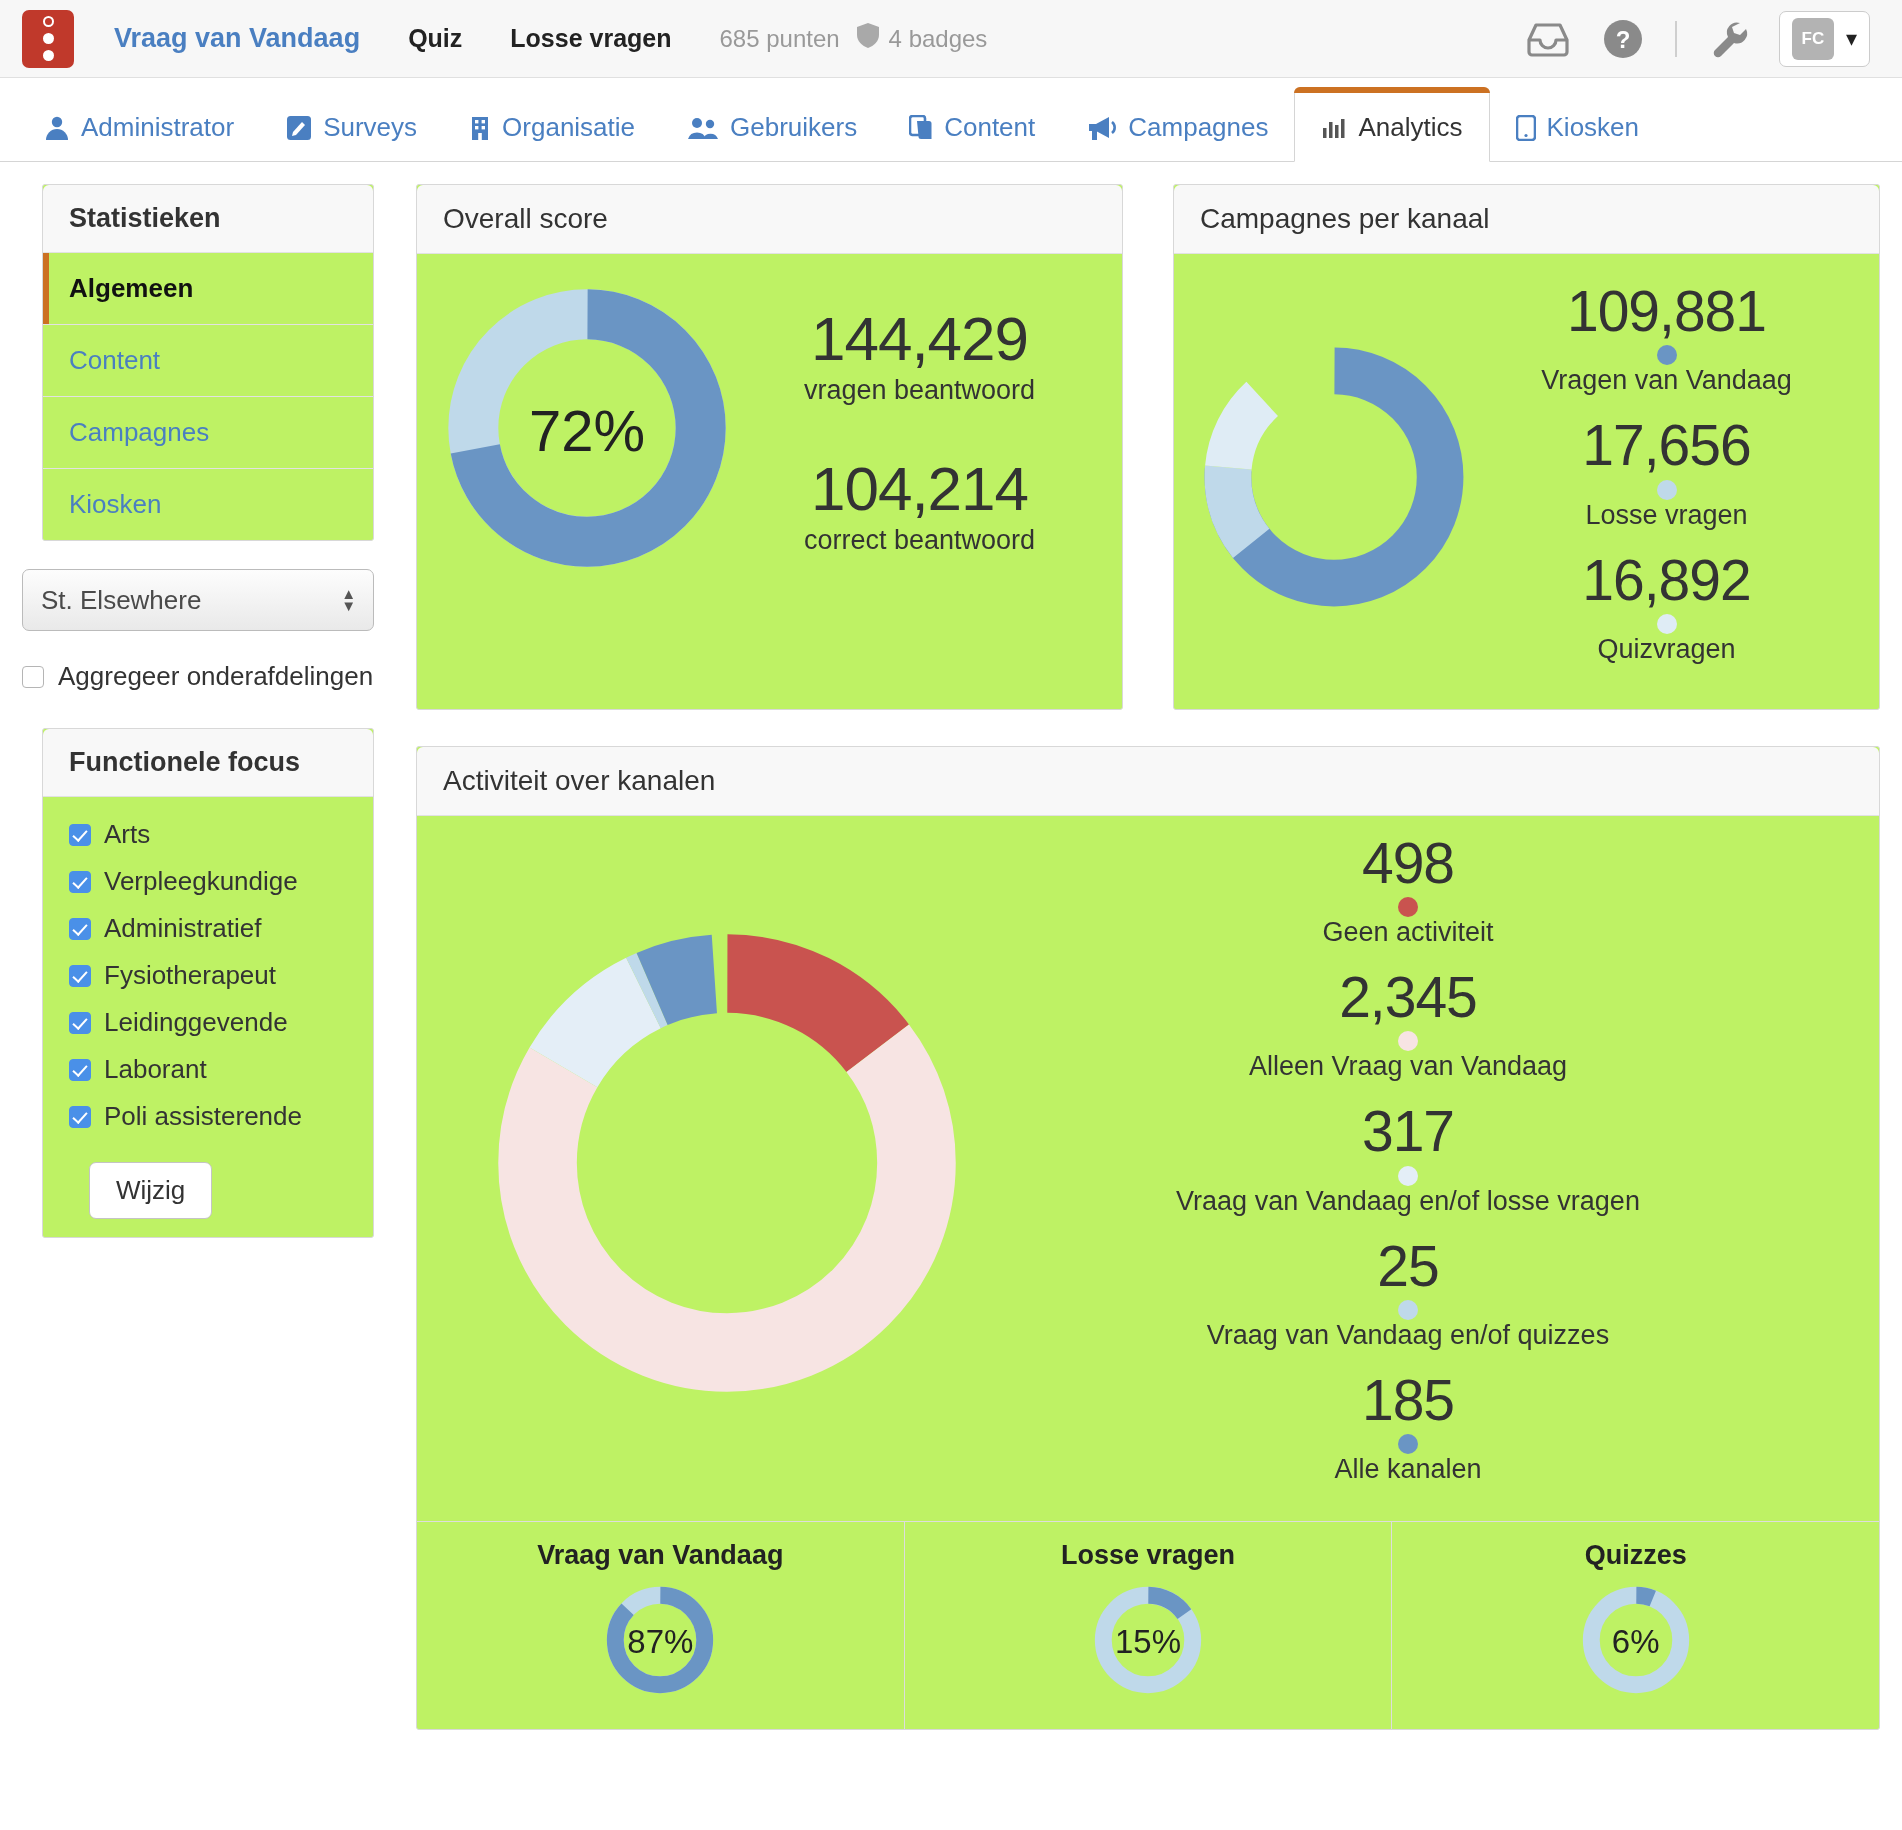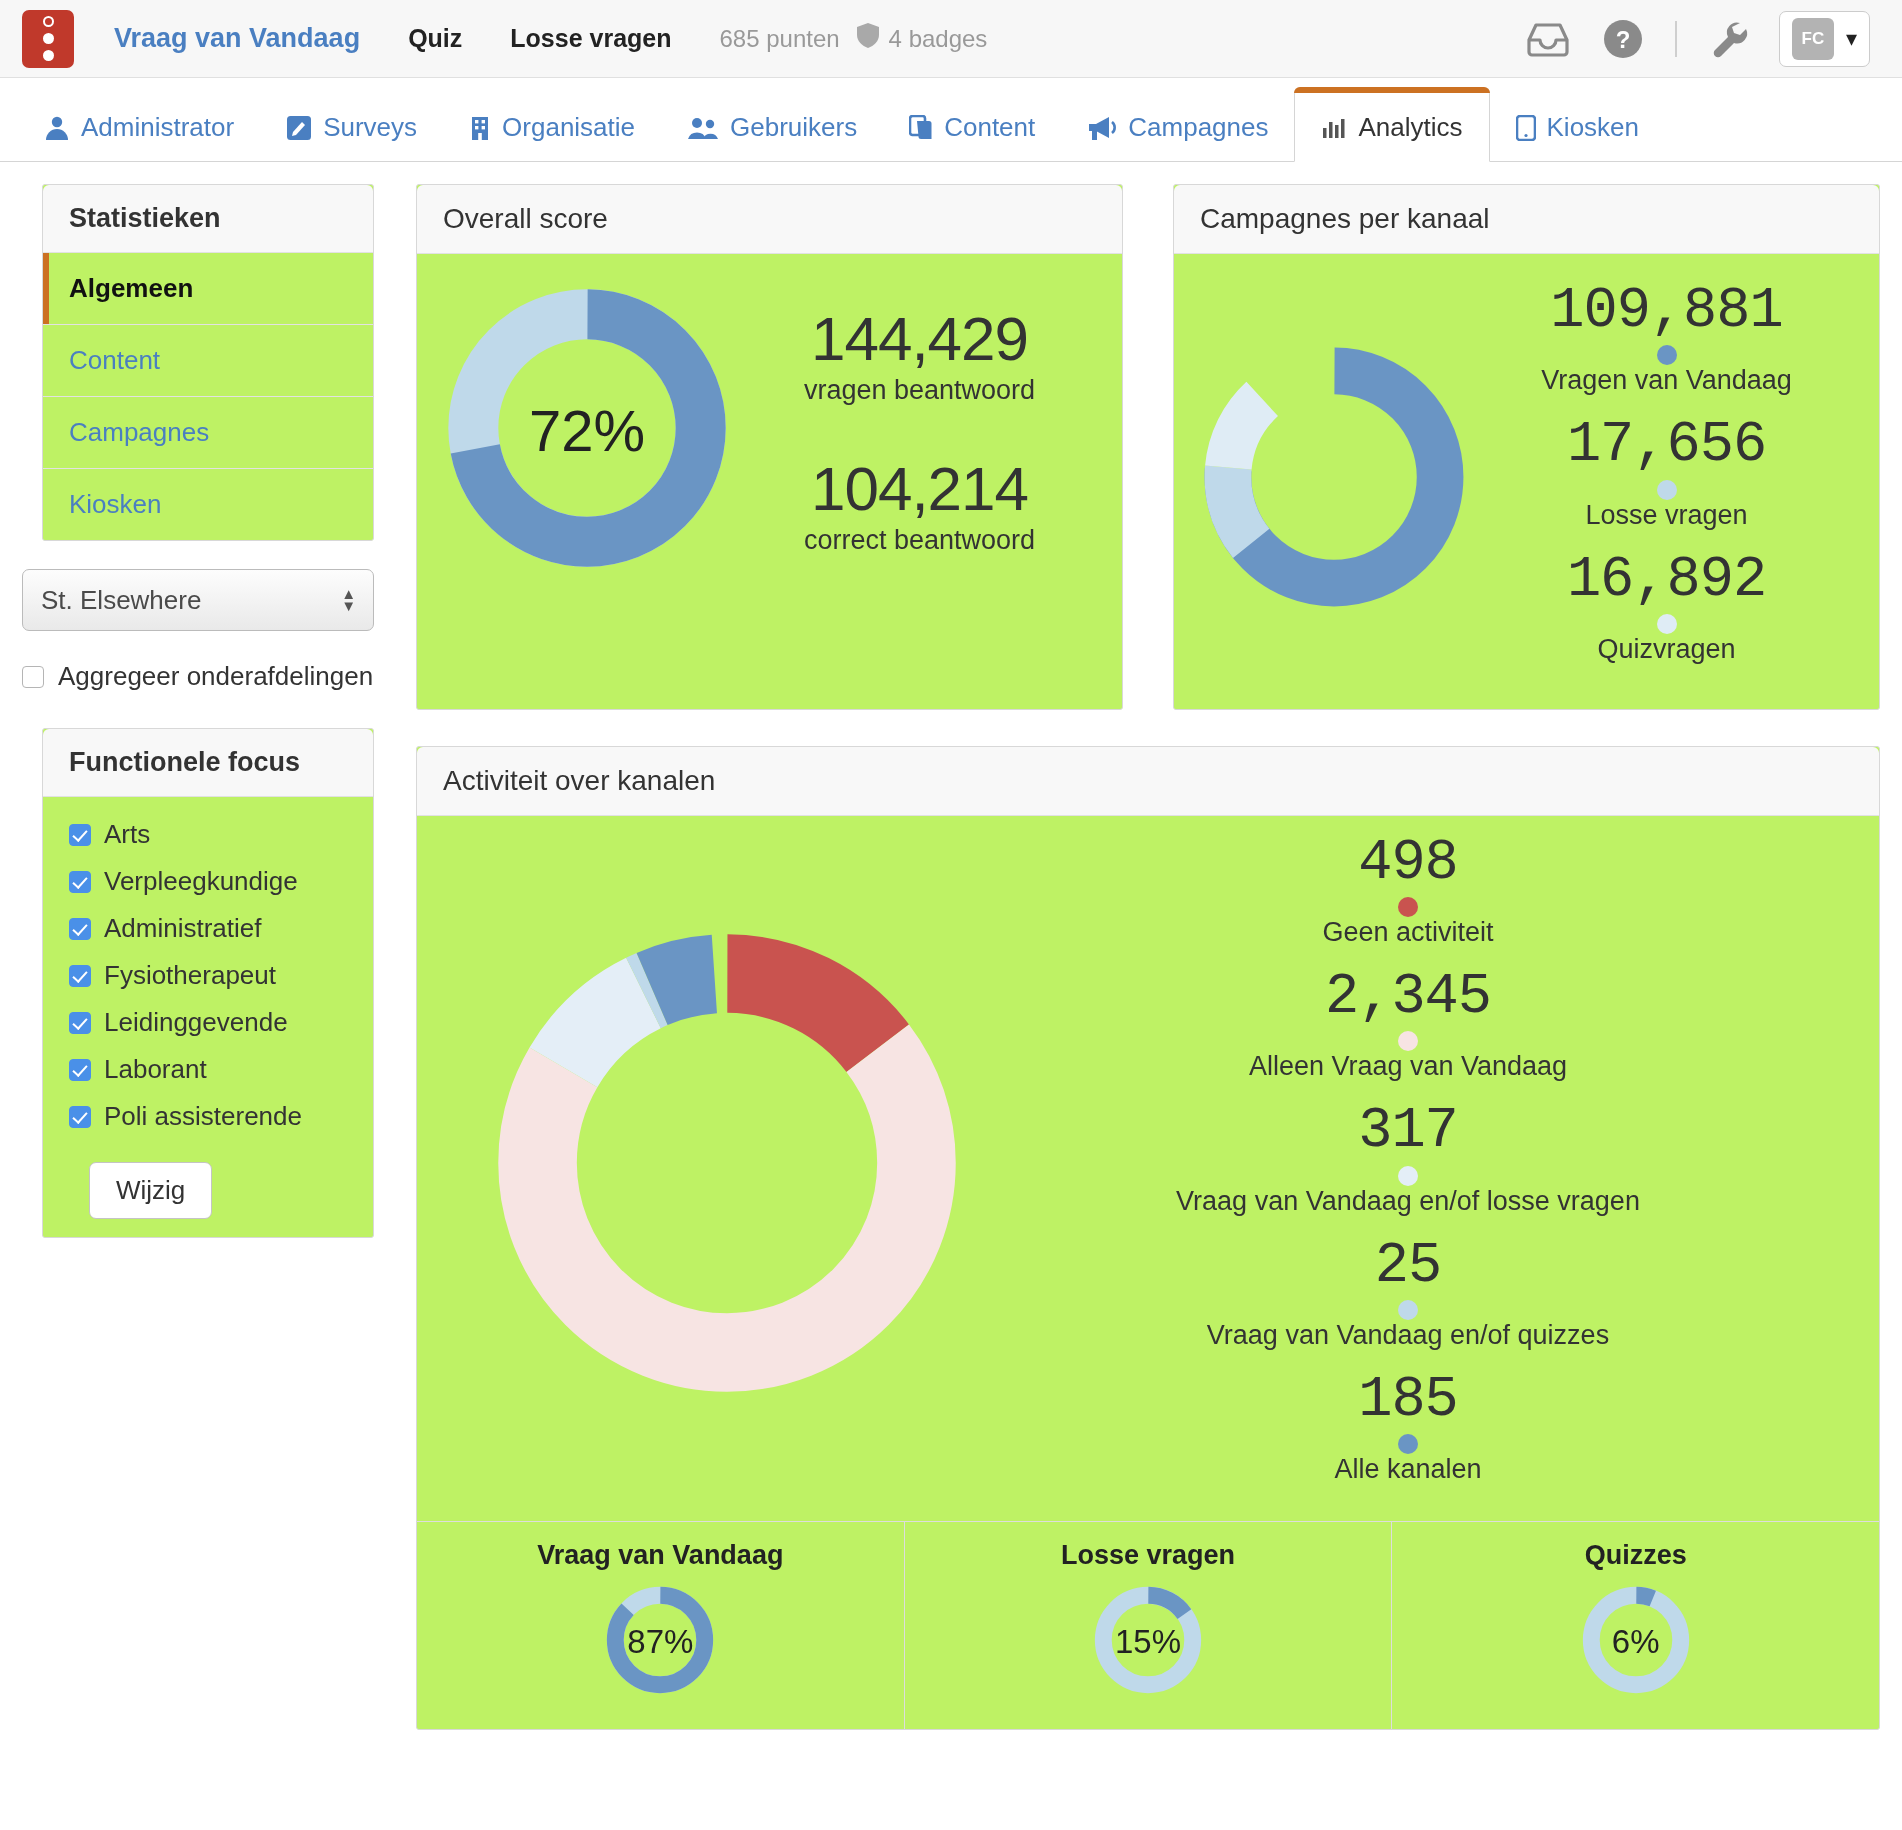--- a/index.html
+++ b/index.html
@@ -152,21 +152,21 @@
   .donut-center {
     position:absolute; inset:0; display:flex; align-items:center; justify-content:center;
     font-size:58px; color:#222; font-weight: 300;
   }
   .stat-col { flex:1; text-align:center; }
   .bignum { font-size:62px; color:#333; font-weight:300; line-height:1.12; letter-spacing:-1px;}
   .bigsub { font-size:27px; color:#333; margin-top: 2px; }
   .gap-stat { height: 48px; }
 
   .legend-col { flex:1; text-align:center; }
-  .legend-num { font-size:57px; color:#333; font-weight:300; line-height:1.18; letter-spacing:-1px;font-family:Liberation Mono, monospace;}
+  .legend-num { font-size:57px; color:#333; font-weight:300; line-height:1.18; letter-spacing:-1px;}
   .legend-row {
     display:flex; align-items:center; justify-content:space-between; 
     font-size:27px; color:#333; margin-bottom: 16px; flex-direction: column;
   }
   .dot { width:20px; height:20px; border-radius:50%; flex:none; }
 
   .card-kanalen { margin-top: 36px; }
   .kanalen-body { display:flex; align-items:center; padding: 14px 0 20px 0; }
   .kanalen-chart { flex: 0 0 auto; padding-left: 60px; }
   .kanalen-legend { flex:1; text-align:center; padding-right: 40px;}

